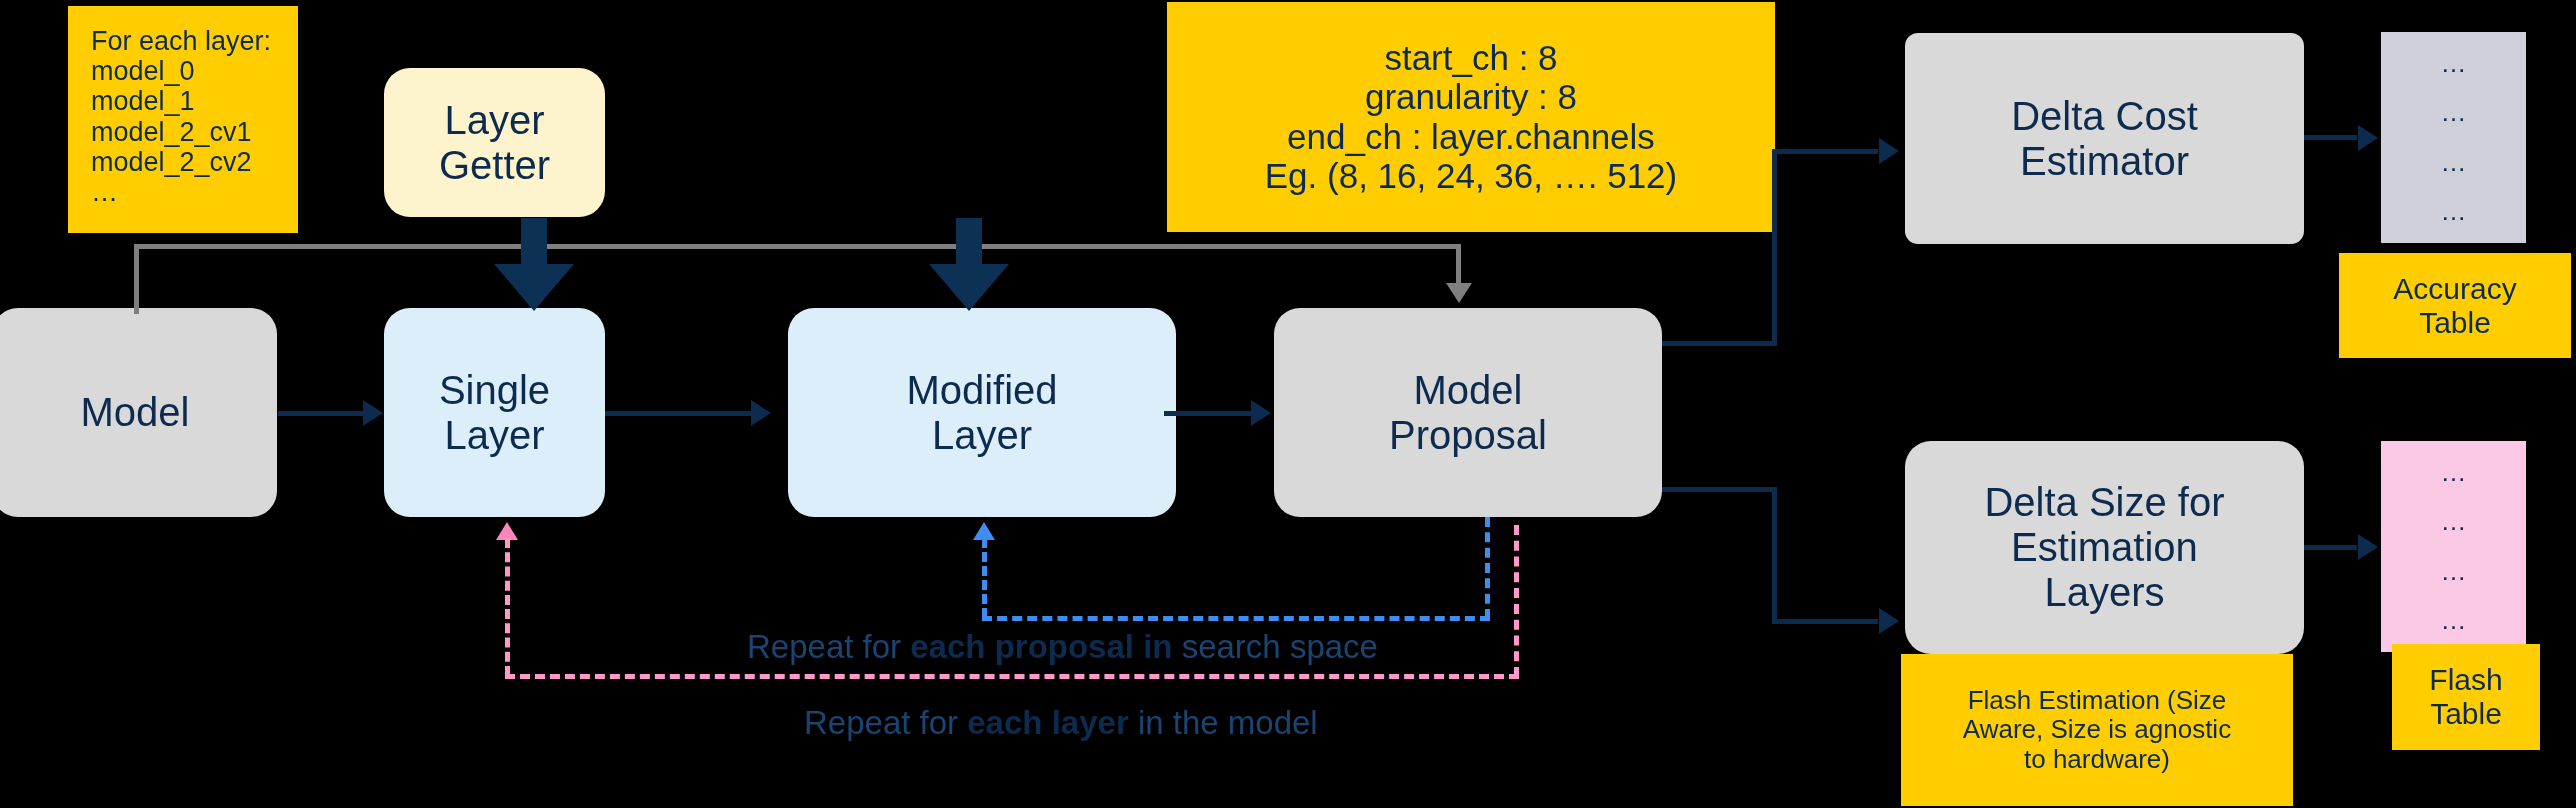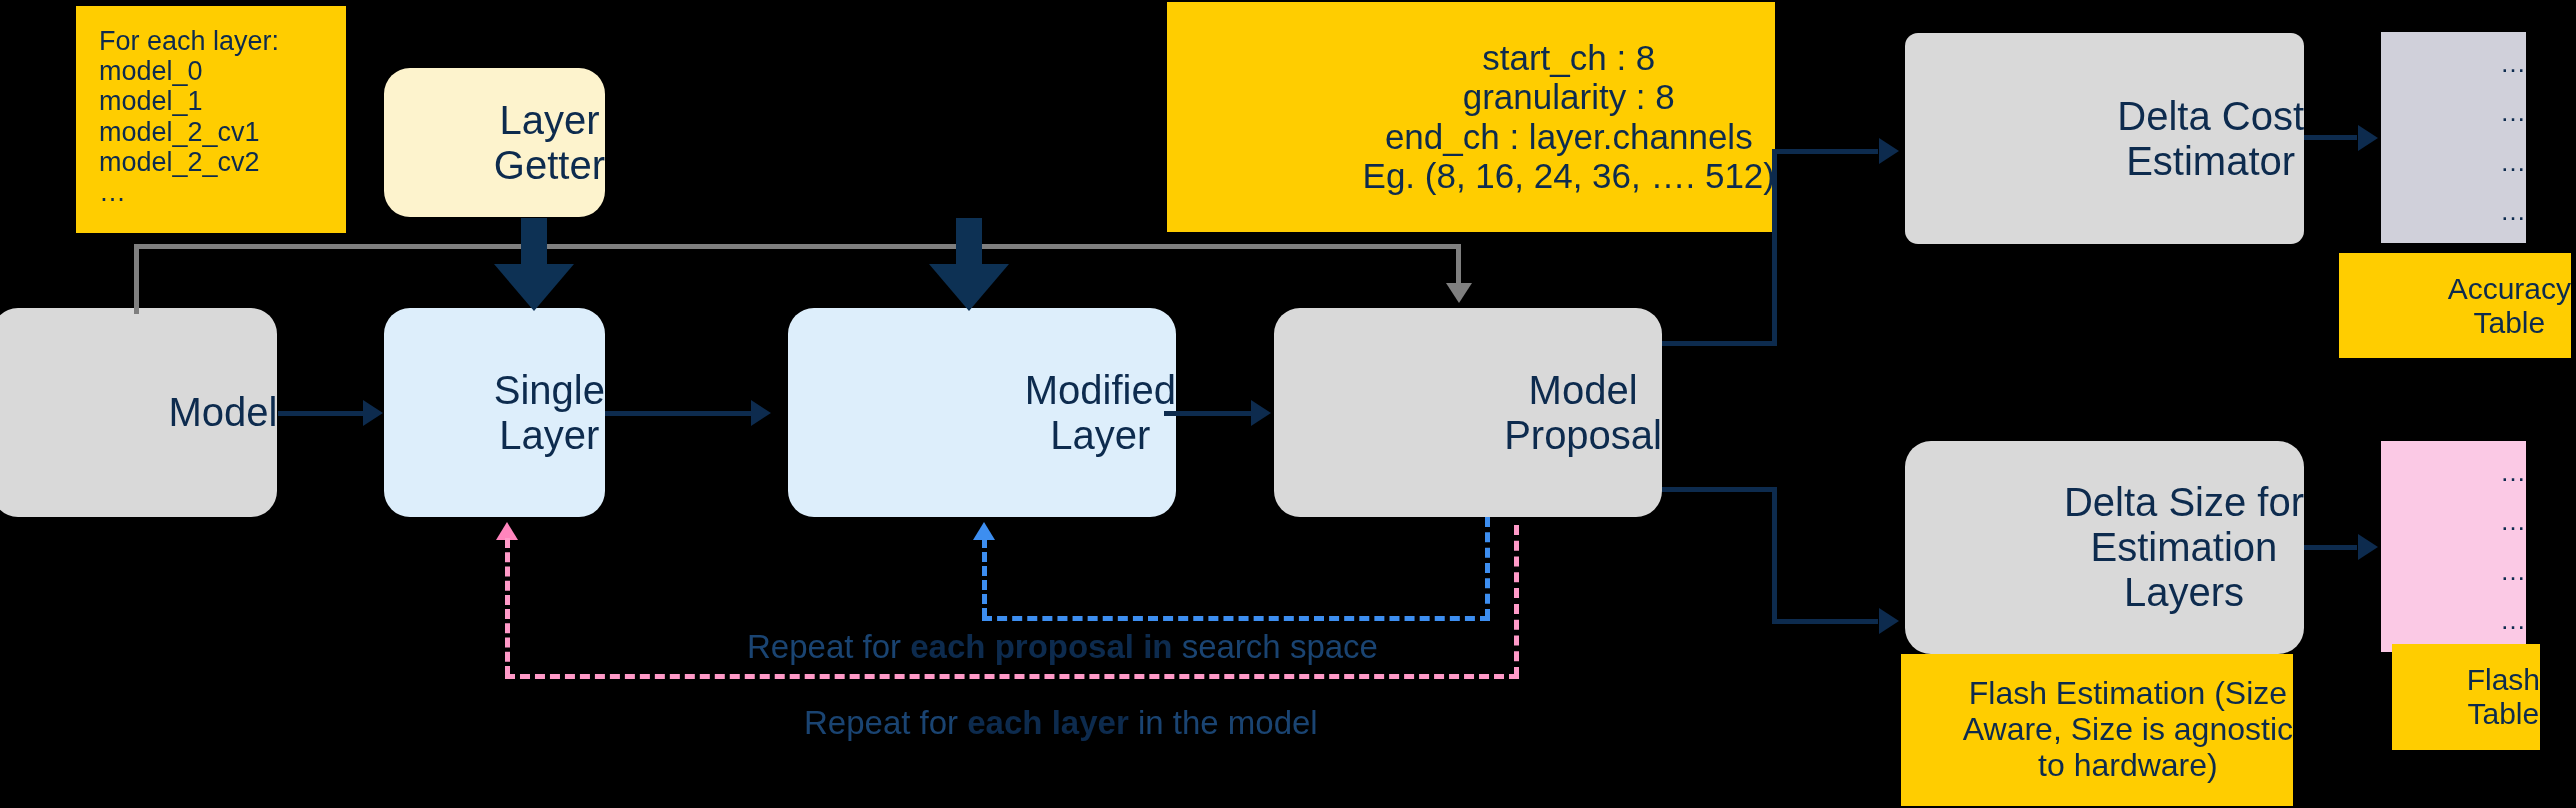--- a/index.html
+++ b/index.html
@@ -1,21 +1,21 @@
 <!DOCTYPE html>
 <html style="font-size:12px"><head>
 <meta charset="utf-8">
 <title>Decomposition Search Pipeline Diagram</title>
 <style>
   html,body{margin:0;padding:0;background:#000;}
   body{width:2576px;height:808px;font-family:"Liberation Sans","DejaVu Sans",sans-serif;}
   #stage{position:relative;width:2576px;height:808px;background:#000;overflow:hidden;}
 
   .box{position:absolute;box-sizing:border-box;display:flex;align-items:center;
-       justify-content:flex-end;text-align:center;color:#0d2b4e;line-height:1.12;}
+       justify-content:center;text-align:center;color:#0d2b4e;line-height:1.12;}
   .rounded{border-radius:26px;}
   .sharp{border-radius:0;}
 
   .gray{background:#d9d9d9;}
   .graytable{background:#d0d0da;}
   .lightblue{background:#ddeefb;}
   .cream{background:#fdf3cd;}
   .yellow{background:#ffcd00;}
   .pink{background:#fbc9e5;}
 
@@ -56,21 +56,21 @@
   .caption{position:absolute;color:#1a4472;white-space:nowrap;margin-left:40px;}
   .caption b{color:#0d2b4e;font-weight:bold;}
 
   .dots{display:block;line-height:1.9;}
 </style>
 </head>
 <body>
 
 <div id="stage">
 
-  <div class="box sharp yellow t-left t-top" style="left:76px;top:6px;width:270px;height:227px;padding:20px 0 12px 23px;font-size:27px;">
+  <div class="box sharp yellow t-left t-top" style="left:68px;top:6px;width:230px;height:227px;padding:20px 0 12px 23px;font-size:27px;">
     <span class="lbl">For each layer:
 model_0
 model_1
 model_2_cv1
 model_2_cv2
 …</span>
   </div>
 
   <div class="box rounded cream" style="left:384px;top:68px;width:221px;height:149px;font-size:40px;">
     <span class="lbl">Layer
@@ -128,21 +128,21 @@
 Layers</span>
   </div>
 
   <div class="box sharp pink" style="left:2381px;top:441px;width:145px;height:211px;font-size:26px;">
     <span class="lbl dots">…
 …
 …
 …</span>
   </div>
 
-  <div class="box sharp yellow" style="left:1901px;top:654px;width:392px;height:152px;font-size:32px;">
+  <div class="box sharp yellow" style="left:1901px;top:654px;width:392px;height:152px;font-size:26px;">
     <span class="lbl">Flash Estimation (Size
 Aware, Size is agnostic
 to hardware)</span>
   </div>
 
   <div class="box sharp yellow" style="left:2392px;top:644px;width:148px;height:106px;font-size:30px;">
     <span class="lbl">Flash
 Table</span>
   </div>
 

